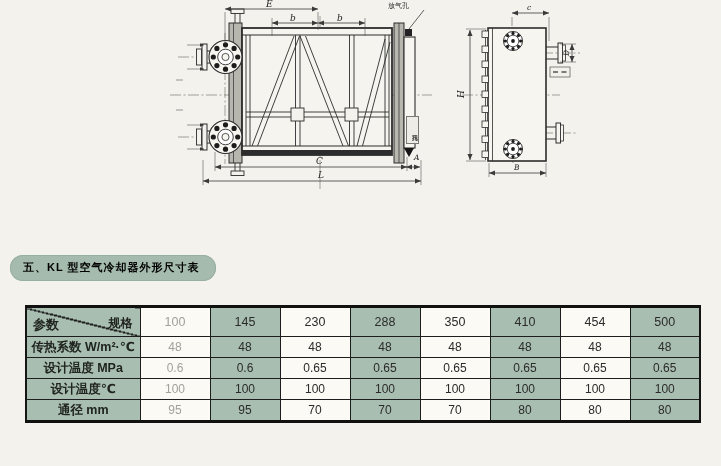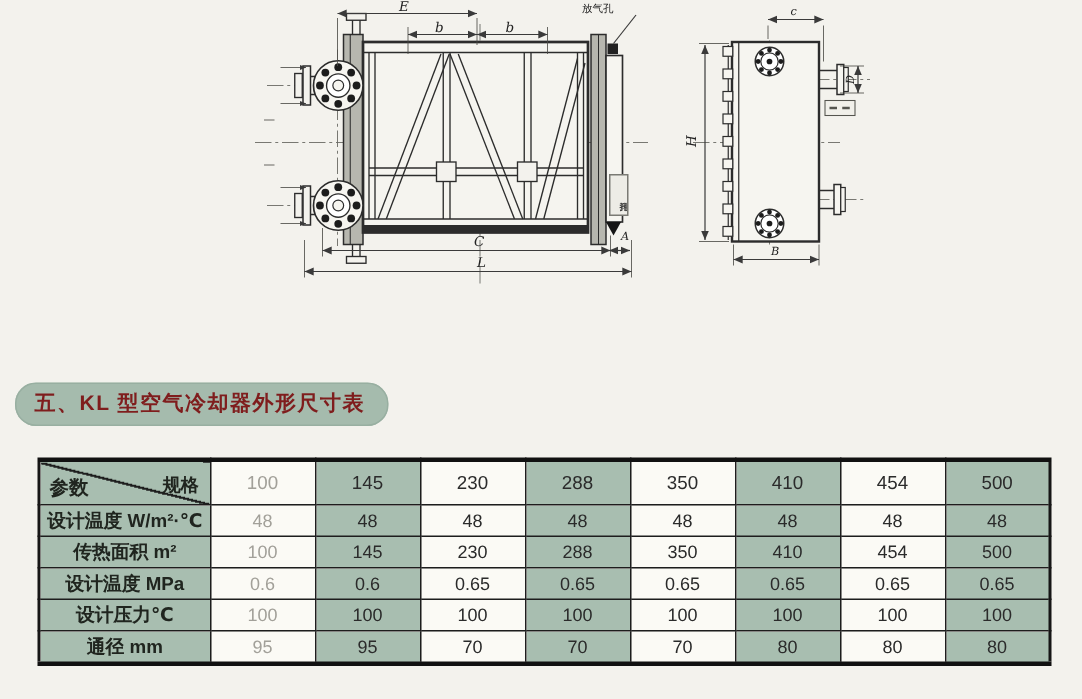--- a/index.html
+++ b/index.html
@@ -18,21 +18,21 @@
     writing-mode:vertical-rl;text-orientation:upright;
     border:0.5px solid #7a7a74;background:#edece6;
     text-align:center;overflow:hidden;
   }
   
   .title-pill{
     position:absolute;left:10px;top:255px;
     background:#a5bbad;
     border-radius:14px;
     padding:5px 16px 6px 13px;
-    font-size:14px;font-weight:bold;color:#7f1d1d;
+    font-size:11px;font-weight:bold;color:#000000;
     letter-spacing:1px;white-space:nowrap;
     box-shadow:0 0 0 1px #98afa1 inset;
   }
   
   .spec-table-wrap{position:absolute;left:25px;top:305px;}
   table.spec{
     border-collapse:collapse;table-layout:fixed;
     width:674px;
     font-family:"Liberation Sans","DejaVu Sans",sans-serif;
     border:2px solid #161616;
@@ -361,54 +361,43 @@
             <td>145</td>
             <td>230</td>
             <td>288</td>
             <td>350</td>
             <td>410</td>
             <td>454</td>
             <td>500</td>
           </tr>
 
       <tr>
-            <td>设计温度 W/m²·℃</td>
-            <td>48</td>
-            <td>48</td>
-            <td>48</td>
-            <td>48</td>
-            <td>48</td>
-            <td>48</td>
-            <td>48</td>
-            <td>48</td>
-          </tr>
-          <tr>
-            <td>传热面积 m²</td>
-            <td>100</td>
-            <td>145</td>
-            <td>230</td>
-            <td>288</td>
-            <td>350</td>
-            <td>410</td>
-            <td>454</td>
-            <td>500</td>
+            <td>传热系数 W/m²·℃</td>
+            <td>48</td>
+            <td>48</td>
+            <td>48</td>
+            <td>48</td>
+            <td>48</td>
+            <td>48</td>
+            <td>48</td>
+            <td>48</td>
           </tr>
           <tr>
             <td>设计温度 MPa</td>
             <td>0.6</td>
             <td>0.6</td>
             <td>0.65</td>
             <td>0.65</td>
             <td>0.65</td>
             <td>0.65</td>
             <td>0.65</td>
             <td>0.65</td>
           </tr>
           <tr>
-            <td>设计压力℃</td>
+            <td>设计温度℃</td>
             <td>100</td>
             <td>100</td>
             <td>100</td>
             <td>100</td>
             <td>100</td>
             <td>100</td>
             <td>100</td>
             <td>100</td>
           </tr>
           <tr>

